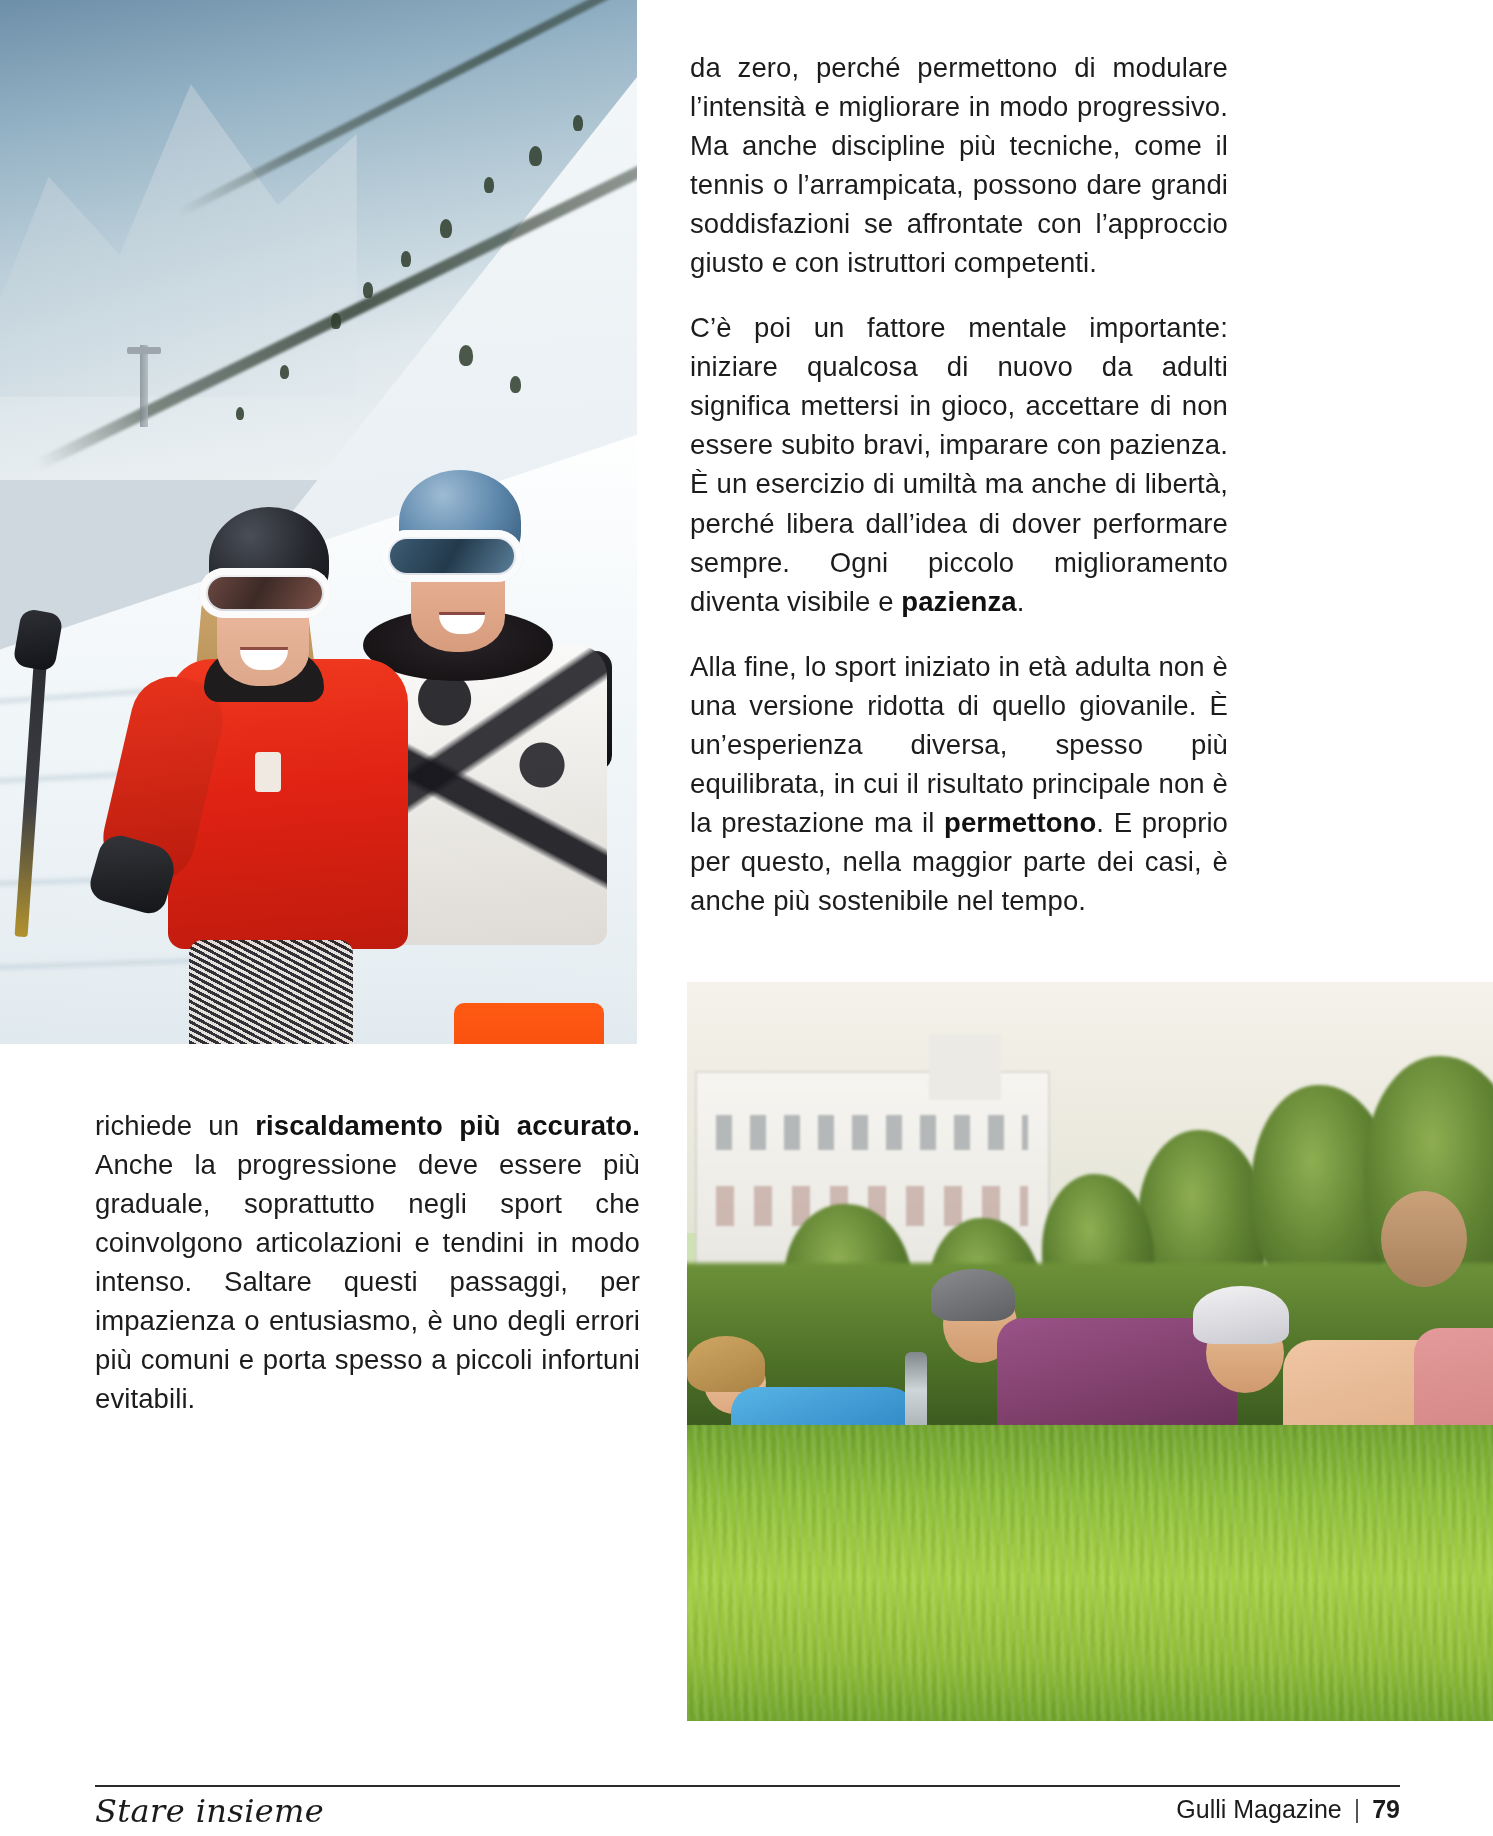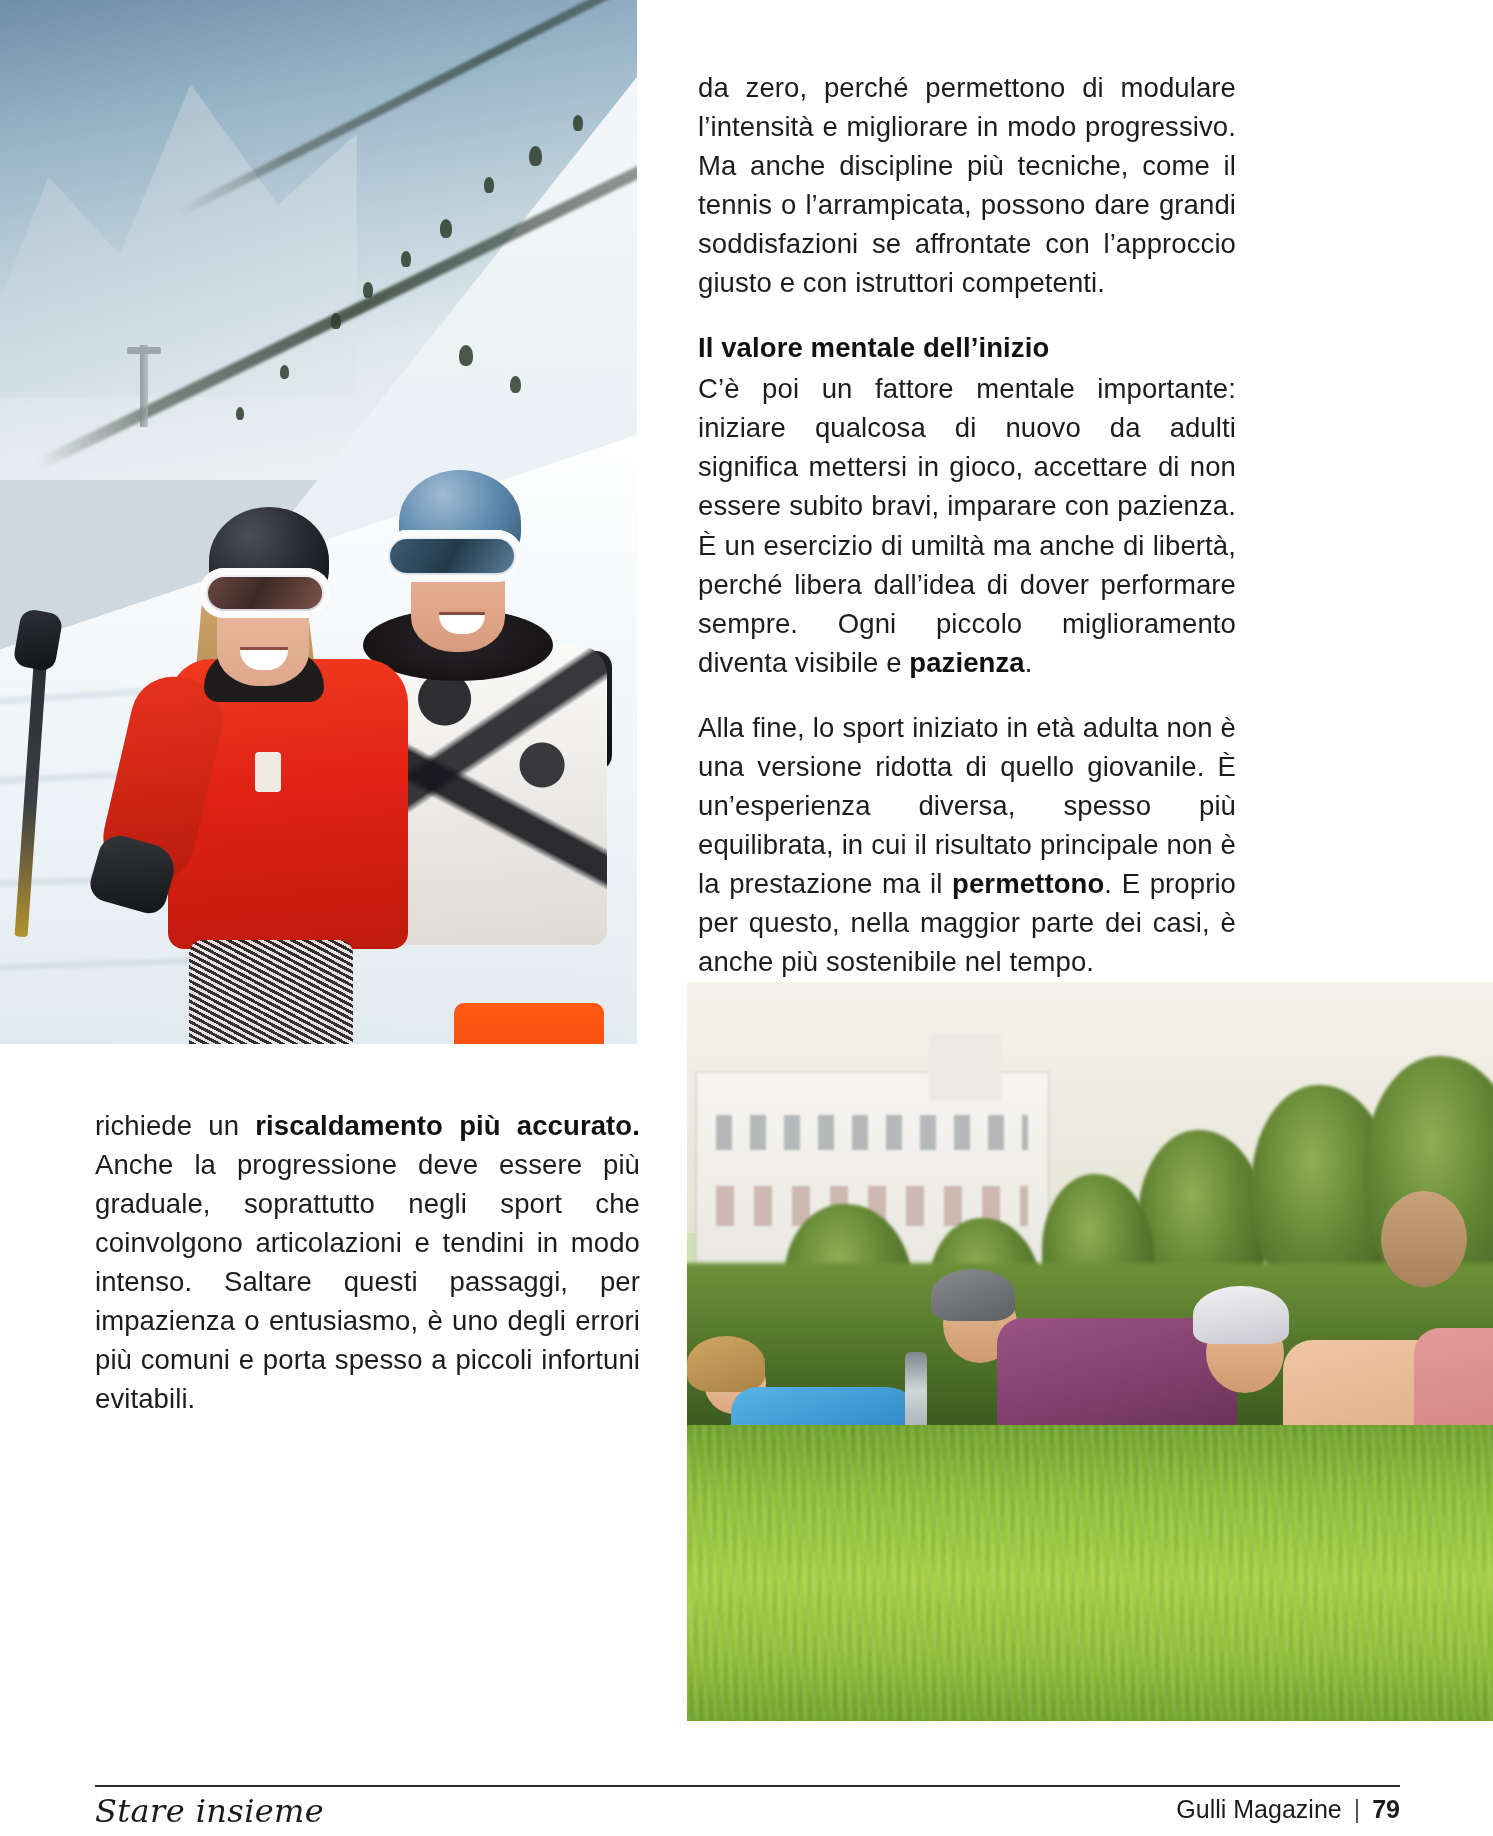--- a/index.html
+++ b/index.html
@@ -380,23 +380,22 @@
     margin: 0 0 2px 0;
     font-size: 27.5px;
     font-weight: bold;
     letter-spacing: .1px;
     color: #111;
   }
   .col b { font-weight: bold; color: #111; }
 
   .col-right {
     left: 690px;
-    top: 68px;
+    top: 48px;
     width: 538px;
-    margin-left: 8px;
   }
   .col-left-lower {
     left: 95px;
     top: 1106px;
     width: 545px;
   }
 
   
   .footer-rule {
     position: absolute;
@@ -550,21 +549,20 @@
       <span class="fd-bar"></span>
       <span class="fd-b"></span>
     </div>
 
     <div class="fit-grass"></div>
   </div>
 
   <div class="col col-right">
     <p>da zero, perché permettono di modulare l’intensità e migliorare in modo progressivo. Ma anche discipline più tecniche, come il tennis o l’arrampicata, possono dare grandi soddisfazioni se affrontate con l’approccio giusto e con istruttori competenti.</p>
 
-    <h3>Il valore mentale dell’inizio</h3>
     <p><span>C’è poi un fattore mentale importante: iniziare qualcosa di nuovo da adulti significa mettersi in gioco, accettare di non essere subito bravi, imparare con pazienza. È un esercizio di umiltà ma anche di libertà, perché libera dall’idea di dover performare sempre. Ogni piccolo miglioramento diventa visibile e </span><b>pazienza</b><span>.</span></p>
 
     <p><span>Alla fine, lo sport iniziato in età adulta non è una versione ridotta di quello giovanile. È un’esperienza diversa, spesso più equilibrata, in cui il risultato principale non è la prestazione ma il </span><b>permettono</b><span>. E proprio per questo, nella maggior parte dei casi, è anche più sostenibile nel tempo.</span></p>
   </div>
 
   <div class="col col-left-lower">
     <p><span>richiede un </span><b>riscaldamento più accurato.</b><span> Anche la progressione deve essere più graduale, soprattutto negli sport che coinvolgono articolazioni e tendini in modo intenso. Saltare questi passaggi, per impazienza o entusiasmo, è uno degli errori più comuni e porta spesso a piccoli infortuni evitabili.</span></p>
 
   </div>
 

